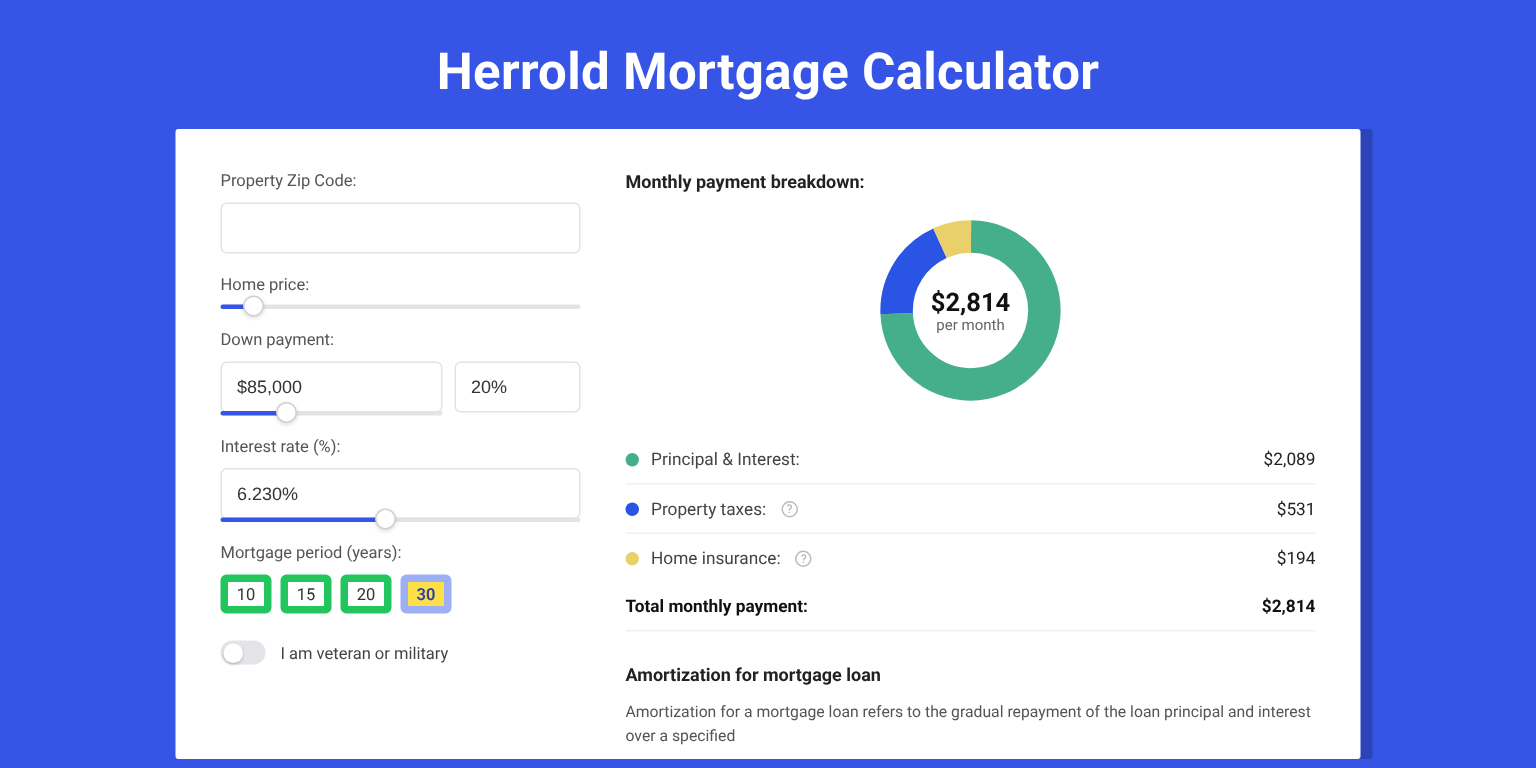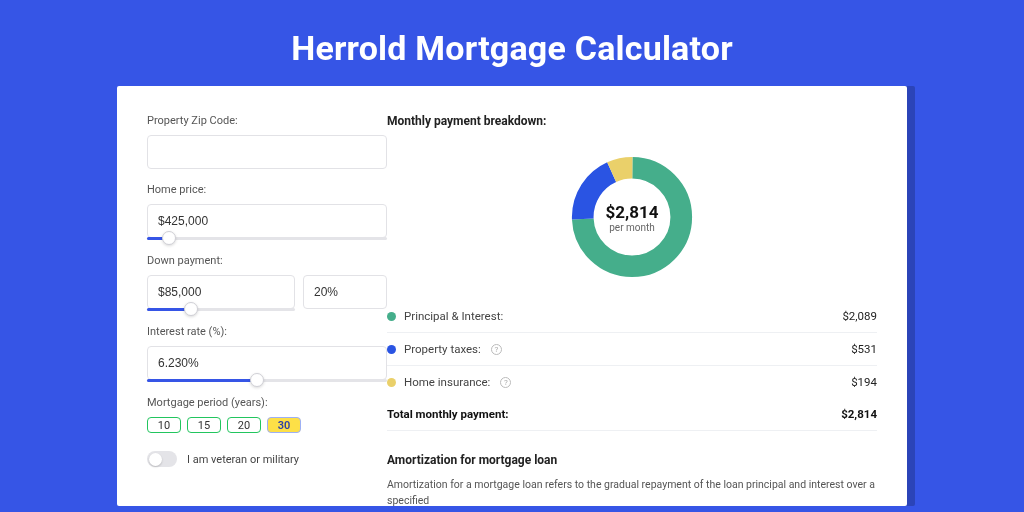--- a/index.html
+++ b/index.html
@@ -19,20 +19,21 @@
     letter-spacing: 0.2px;
   }
   .card {
     background: #fff;
     width: 790px;
     margin: 0 auto;
     border-radius: 2px;
     box-shadow: 8px 0 0 0 #2b44b8;
     display: flex;
     padding: 28px 30px 0 30px;
+    gap: 30px;
     height: 420px;
     overflow: hidden;
   }
   .left { width: 240px; flex: 0 0 240px; }
   .right { flex: 1; }
   .field-label {
     font-size: 11px;
     color: #555;
     margin-bottom: 8px;
     display: block;
@@ -68,22 +69,22 @@
     border-radius: 50%;
     box-shadow: 0 1px 3px rgba(0,0,0,0.15);
     position: absolute;
     top: -6px;
     transform: translateX(-50%);
   }
   .row-2 { display: flex; gap: 8px; align-items: flex-start; }
   .row-2 .wrap-1 { flex: 1; position: relative; }
   .period-row { display: flex; gap: 6px; }
   .period-btn {
-    width: 34px; height: 16px;
-    border: 1px solid #22c55e;
+    width: 34px; height: 26px;
+    border: 5px solid #22c55e;
     border-radius: 4px;
     background: #fff;
     font-size: 11px;
     color: #333;
     display: flex; align-items: center; justify-content: center;
     cursor: pointer;
   }
   .period-btn.active {
     background: #fde047;
     border-color: #9db0f5;
@@ -103,21 +104,21 @@
     border-radius: 50%;
     position: absolute;
     top: 1.5px; left: 1.5px;
     box-shadow: 0 1px 2px rgba(0,0,0,0.2);
   }
   .toggle-label { font-size: 11px; color: #444; text-align: center; }
   .section-title {
     font-size: 12px;
     font-weight: 700;
     color: #222;
-    margin-bottom: 24px;
+    margin-bottom: 14px;
   }
   .donut-wrap { display: flex; justify-content: center; margin-bottom: 18px; }
   .donut { position: relative; width: 130px; height: 130px; }
   .donut svg { width: 130px; height: 130px; }
   .donut-center {
     position: absolute; inset: 0;
     display: flex; flex-direction: column; align-items: center; justify-content: center;
   }
   .donut-amount { font-size: 17px; font-weight: 700; color: #111; }
   .donut-sub { font-size: 10px; color: #666; }
@@ -156,21 +157,20 @@
 
   <div class="left">
 
     <div class="field-block">
       <label class="field-label">Property Zip Code:</label>
       <input class="text-input" value="" style="">
     </div>
 
     <div class="field-block">
       <label class="field-label">Home price:</label>
-      <input class="text-input" value="$425,000" style="">
       <div class="slider-track">
         <div class="slider-fill" id="hp-fill" style="width: 9%;"></div>
         <div class="slider-thumb" id="hp-thumb" style="left: 9%;"></div>
       </div>
     </div>
 
     <div class="field-block">
       <label class="field-label">Down payment:</label>
       <div class="row-2">
         <div class="wrap-1">

